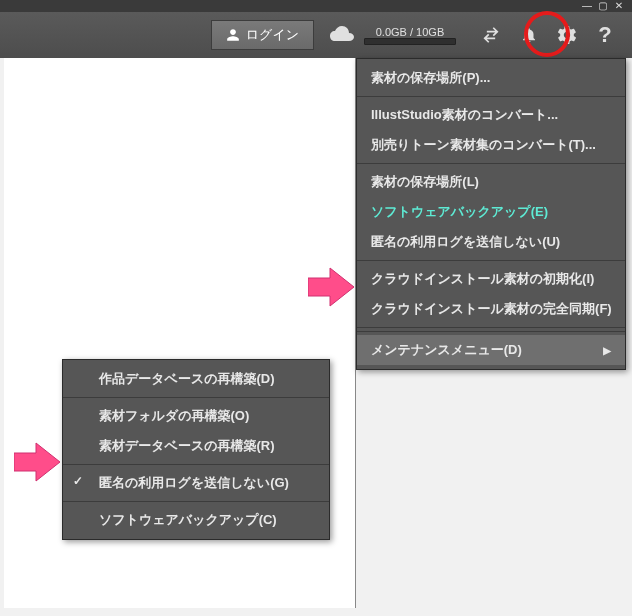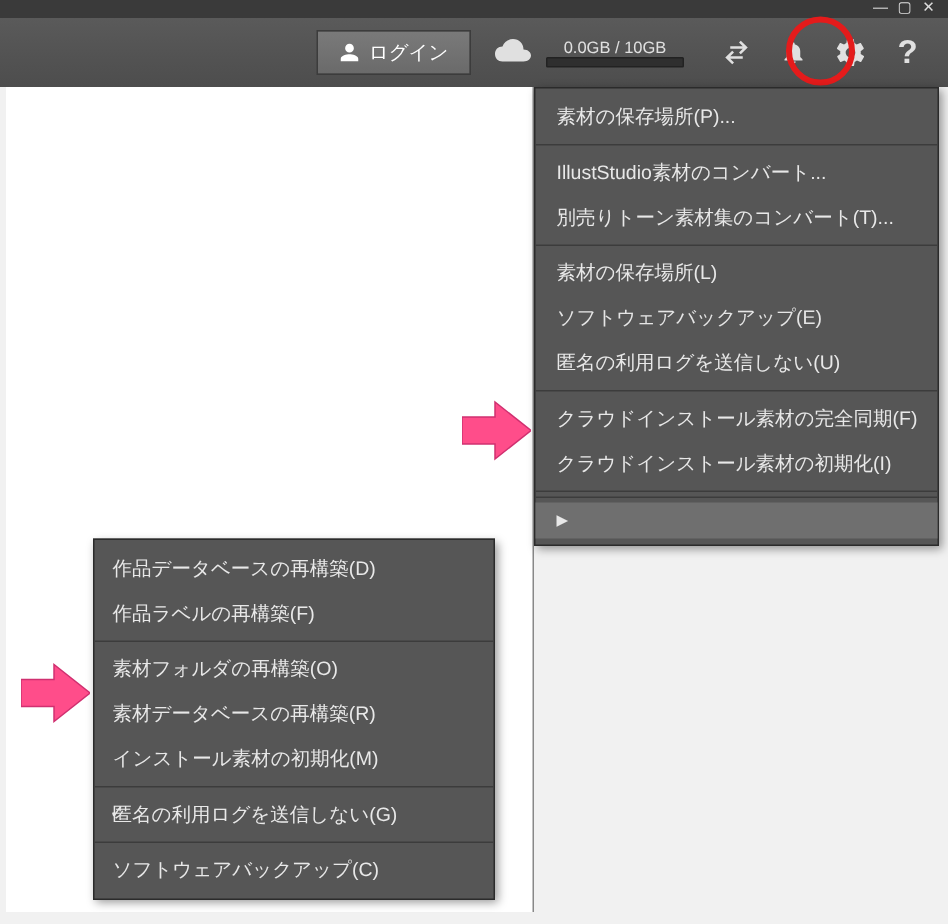--- a/index.html
+++ b/index.html
@@ -13,27 +13,27 @@
   .cloud-wrap { display:flex; align-items:center; gap:8px; margin-right:14px; }
   .cloud-icon { fill:#e0e0e0; }
   .storage { display:flex; flex-direction:column; align-items:center; }
   .storage-text { color:#e0e0e0; font-size:11px; }
   .storage-bar { width:92px; height:7px; background:#2f2f2f; border:1px solid #222; border-radius:1px; }
   .ico-btn { width:34px; height:34px; display:flex; align-items:center; justify-content:center; color:#e0e0e0; margin-left:4px; }
   .ico-btn svg { fill:#e0e0e0; }
   .gear-highlight { position:absolute; top:11px; right:62px; width:46px; height:46px; border:4px solid #e41b1b; border-radius:50%; pointer-events:none; }
   .content { position:absolute; top:58px; left:4px; width:352px; bottom:8px; background:#fff; border-right:1px solid #888; }
   .menu { position:absolute; top:58px; right:6px; width:270px; background:#565656; border:1px solid #2b2b2b; box-shadow:2px 2px 6px rgba(0,0,0,.4); padding:4px 0; }
-  .menu-item { color:#e8e8e8; font-size:13px; padding:6px 14px; white-space:nowrap; cursor:default; }
-  .menu-item.disabled { color:#e5e5e5; }
+  .menu-item { color:#e8e8e8; font-size:13px; padding:6px 14px; white-space:nowrap; cursor:default;font-weight:bold; }
+  .menu-item.disabled { color:#5eead4; }
   .menu-sep { height:1px; background:#3c3c3c; margin:3px 0; }
   .menu-item.active { background:#6f6f6f; display:flex; align-items:center; justify-content:space-between; }
   .menu-item.active .tri { font-size:10px; color:#e8e8e8; }
   .submenu { position:absolute; top:359px; left:62px; width:268px; background:#565656; border:1px solid #2b2b2b; box-shadow:2px 2px 6px rgba(0,0,0,.4); padding:4px 0; }
-  .submenu .menu-item { padding-left:12px; position:relative; }
+  .submenu .menu-item { padding-left:36px; position:relative; }
   .submenu .check::before { content:"✓"; position:absolute; left:10px; color:#e8e8e8; font-size:12px; }
   .arrow { position:absolute; width:46px; height:42px; }
   .arrow svg { width:100%; height:100%; }
 </style>
 </head>
 <body>
 
 <div class="topbar">
   <div class="win-ctrl">
     <span>—</span>
@@ -83,36 +83,35 @@
 <div class="menu" id="settings-menu">
     <div class="menu-item"><span>素材の保存場所(P)...</span></div>
     <div class="menu-sep"></div>
     <div class="menu-item"><span>IllustStudio素材のコンバート...</span></div>
     <div class="menu-item"><span>別売りトーン素材集のコンバート(T)...</span></div>
     <div class="menu-sep"></div>
     <div class="menu-item"><span>素材の保存場所(L)</span></div>
     <div class="menu-item disabled"><span>ソフトウェアバックアップ(E)</span></div>
     <div class="menu-item"><span>匿名の利用ログを送信しない(U)</span></div>
     <div class="menu-sep"></div>
+    <div class="menu-item"><span>クラウドインストール素材の初期化(I)</span></div>
     <div class="menu-item"><span>クラウドインストール素材の完全同期(F)</span></div>
-    <div class="menu-item"><span>クラウドインストール素材の初期化(I)</span></div>
     <div class="menu-sep"></div>
     <div class="menu-sep"></div>
     <div class="menu-item active">
+      <span>メンテナンスメニュー(D)</span>
       <span class="tri">▶</span>
     </div>
   </div>
 
 <div class="submenu" id="maint-submenu">
     <div class="menu-item"><span>作品データベースの再構築(D)</span></div>
-    <div class="menu-item"><span>作品ラベルの再構築(F)</span></div>
     <div class="menu-sep"></div>
     <div class="menu-item"><span>素材フォルダの再構築(O)</span></div>
     <div class="menu-item"><span>素材データベースの再構築(R)</span></div>
-    <div class="menu-item"><span>インストール素材の初期化(M)</span></div>
     <div class="menu-sep"></div>
     <div class="menu-item check"><span>匿名の利用ログを送信しない(G)</span></div>
     <div class="menu-sep"></div>
     <div class="menu-item"><span>ソフトウェアバックアップ(C)</span></div>
   </div>
 
 <div class="arrow" style="top:266px; left:308px;">
   <svg viewBox="0 0 46 42">
       <path d="M0 12h22V2l24 19L22 40V30H0z" fill="#ff4d8a" stroke="#d03070" stroke-width="1"></path>
     </svg>

